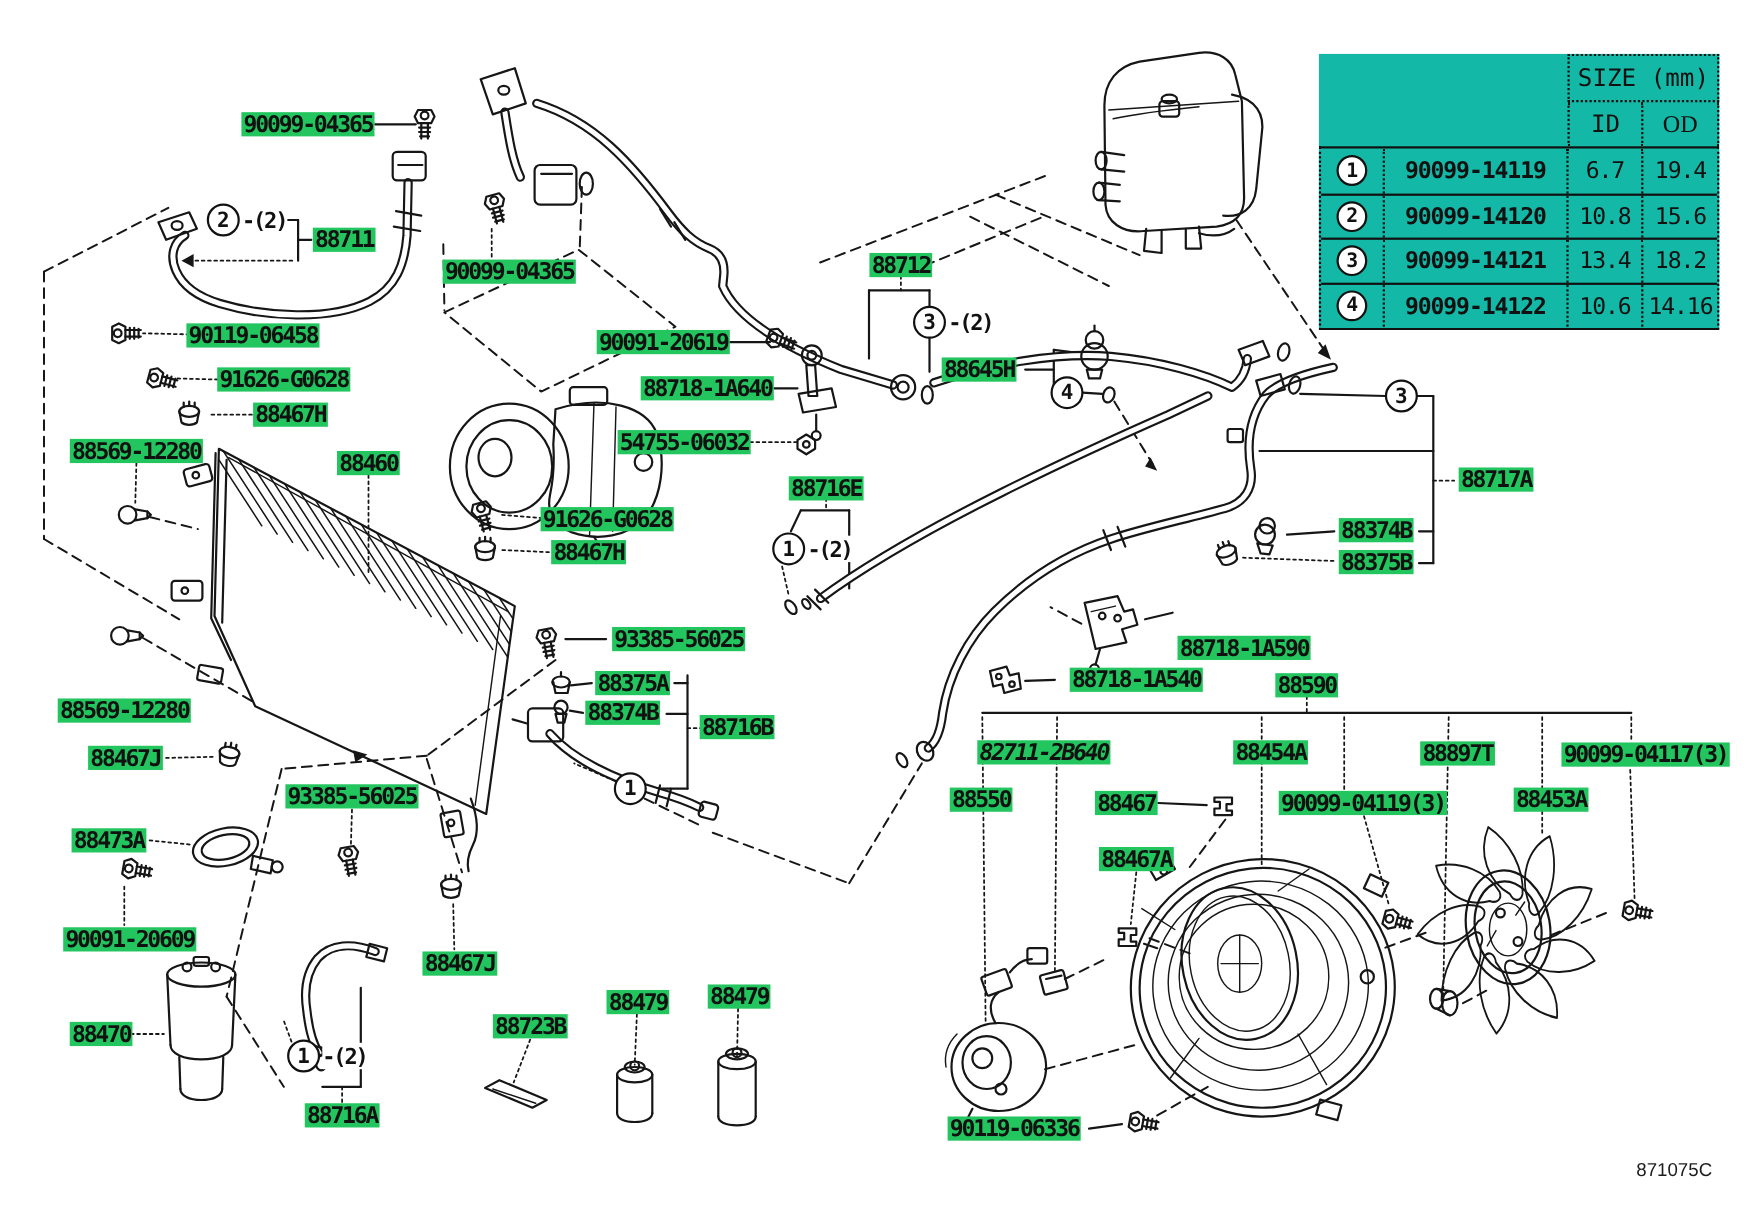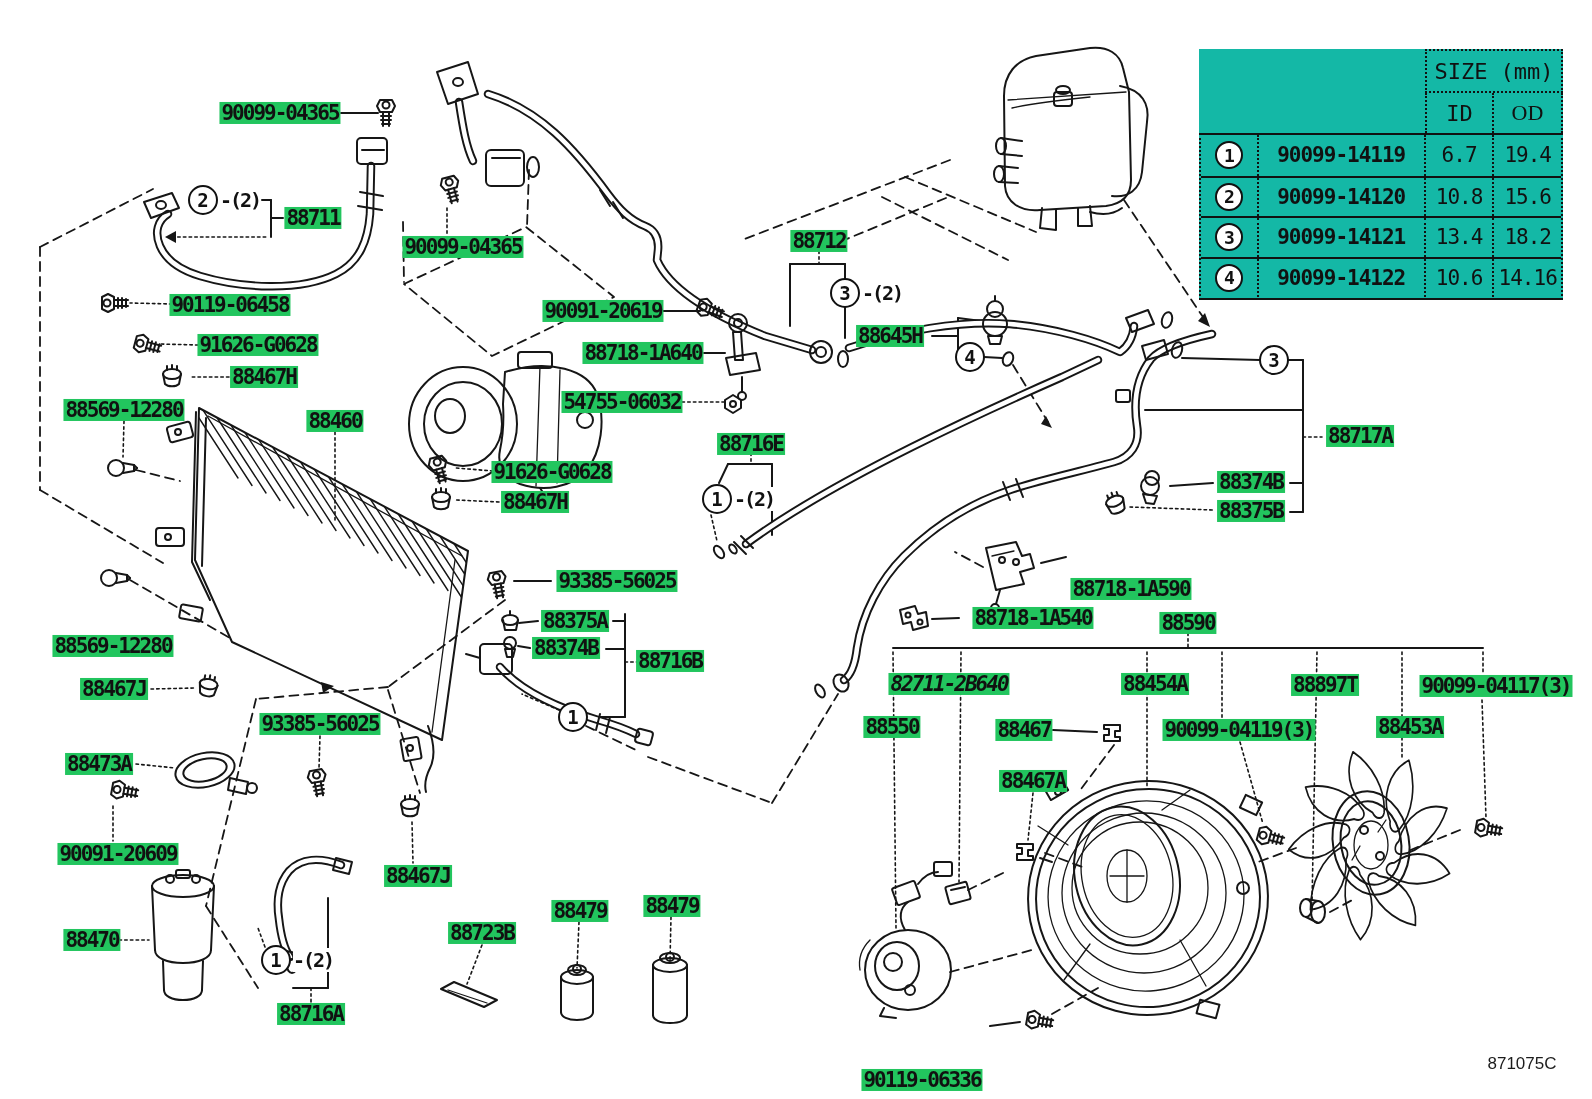--- a/index.html
+++ b/index.html
@@ -526,21 +526,21 @@
       <span class="lbl" style="left: 672px; top: 906px;">88479</span>
       <span class="lbl" style="left: 949px; top: 684px; font-style: italic;">82711-2B640</span>
       <span class="lbl" style="left: 1155px; top: 684px;">88454A</span>
       <span class="lbl" style="left: 1325px; top: 685px;">88897T</span>
       <span class="lbl" style="left: 1496px; top: 686px;">90099-04117(3)</span>
       <span class="lbl" style="left: 892px; top: 727px;">88550</span>
       <span class="lbl" style="left: 1024px; top: 730px;">88467</span>
       <span class="lbl" style="left: 1239px; top: 730px;">90099-04119(3)</span>
       <span class="lbl" style="left: 1410px; top: 727px;">88453A</span>
       <span class="lbl" style="left: 1033px; top: 781px;">88467A</span>
-      <span class="lbl" style="left: 922px; top: 1080px;">90119-06336</span>
+      <span class="lbl" style="left: 922px; top: 1026px;">90119-06336</span>
       <div class="callout" style="left: 188px; top: 185px;">
         <span class="circ">2</span>
         <span class="sfx">-(2)</span>
       </div>
       <div class="callout" style="left: 830px; top: 278px;">
         <span class="circ">3</span>
         <span class="sfx">-(2)</span>
       </div>
       <div class="callout" style="left: 955px; top: 342px;">
         <span class="circ">4</span>

